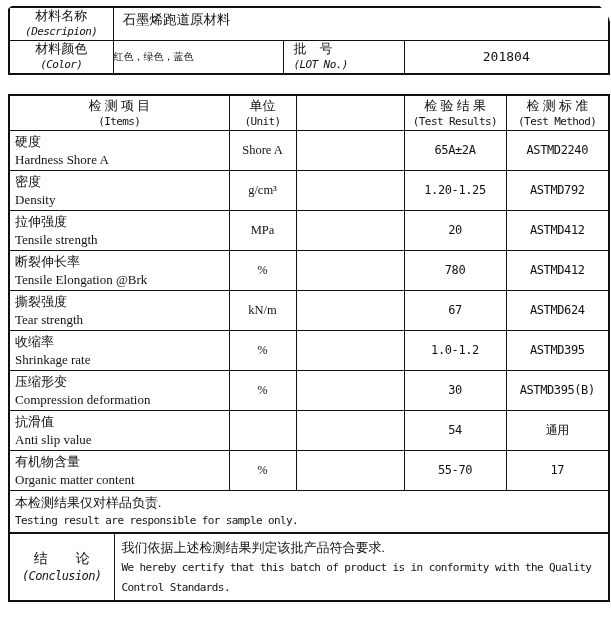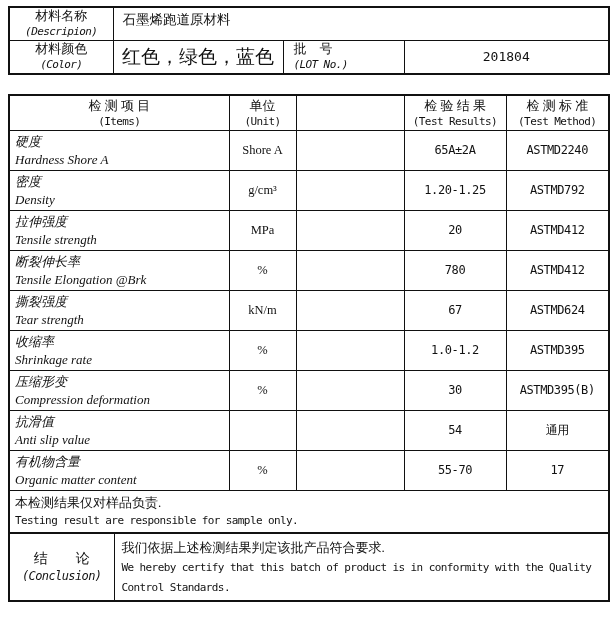--- a/index.html
+++ b/index.html
@@ -3,47 +3,47 @@
 <meta charset="utf-8">
 <style>
   html, body { margin: 0; padding: 0; }
   body {
     width: 611px; height: 623px;
     background: #ffffff;
     color: #111111;
     font-family: "Liberation Serif", serif;
     -webkit-font-smoothing: antialiased;
   }
-  .page { position: relative; width: 611px; height: 623px; overflow: hidden; background:#ffffff; }
+  .page { position: relative; width: 611px; height: 623px; overflow: hidden; background:#ffffff;border-radius:29px; }
 
   table { border-collapse: collapse; table-layout: fixed; }
   td { border: 1px solid #111111; padding: 0; overflow: hidden; }
 
   
   .info-table { width: 600px; margin: 6px 0 0 8px; border: 2px solid #111111; }
   .info-table tr.r1 { height: 33px; }
   .info-table tr.r2 { height: 34px; }
   .lbl-cell { text-align: center; vertical-align: middle; }
   .lbl-zh { font-size: 13px; line-height: 16px; }
   .lbl-en { font-size: 11px; line-height: 15px; font-family: "DejaVu Sans Mono", "Liberation Mono", monospace; letter-spacing: -0.6px; font-style: italic; }
   .name-value { vertical-align: top; text-align: left; padding: 3px 0 0 9px; font-size: 13.5px; }
-  .color-value { text-align: center; vertical-align: middle; font-size: 19px; }
+  .color-value { vertical-align: middle; font-size: 10px; }
   .lot-cell { text-align: left; vertical-align: middle; padding-left: 10px; }
   .lot-value { text-align: center; vertical-align: middle; font-size: 13px; font-family: "DejaVu Sans Mono", "Liberation Mono", monospace; }
 
   
   .test-table { width: 600px; margin: 19px 0 0 8px; border: 2px solid #111111; padding-left: 19px; }
   .test-table tr.hdr { height: 35px; }
   .test-table tr.data-row { height: 38px; }
   .test-table tr.note-row { height: 39px; }
   .hdr td { text-align: center; vertical-align: middle; }
   .hdr-zh { font-size: 13px; line-height: 17px; }
   .hdr-en { font-size: 11px; line-height: 15px; font-family: "DejaVu Sans Mono", "Liberation Mono", monospace; letter-spacing: -0.6px; }
 
-  .item-cell { vertical-align: middle; text-align: left; padding: 2px 2px 2px 5px; font-style: italic; }
+  .item-cell { vertical-align: middle; text-align: left; padding: 2px 2px 2px 5px; }
   .item-zh { font-size: 13px; line-height: 18px; }
   .item-en { font-size: 13px; line-height: 17px; }
   .unit-cell { text-align: center; vertical-align: middle; font-size: 12.5px; }
   .blank-cell { background: #ffffff; }
   .result-cell, .method-cell { text-align: center; vertical-align: middle; font-size: 12px; font-family: "DejaVu Sans Mono", "Liberation Mono", monospace; letter-spacing: -0.4px; }
 
   .note-cell { vertical-align: middle; text-align: left; padding: 2px 2px 2px 5px; }
   .note-zh { font-size: 13px; line-height: 19px; }
   .note-en { font-size: 11px; line-height: 18px; font-family: "DejaVu Sans Mono", "Liberation Mono", monospace; letter-spacing: -0.6px; }
 

